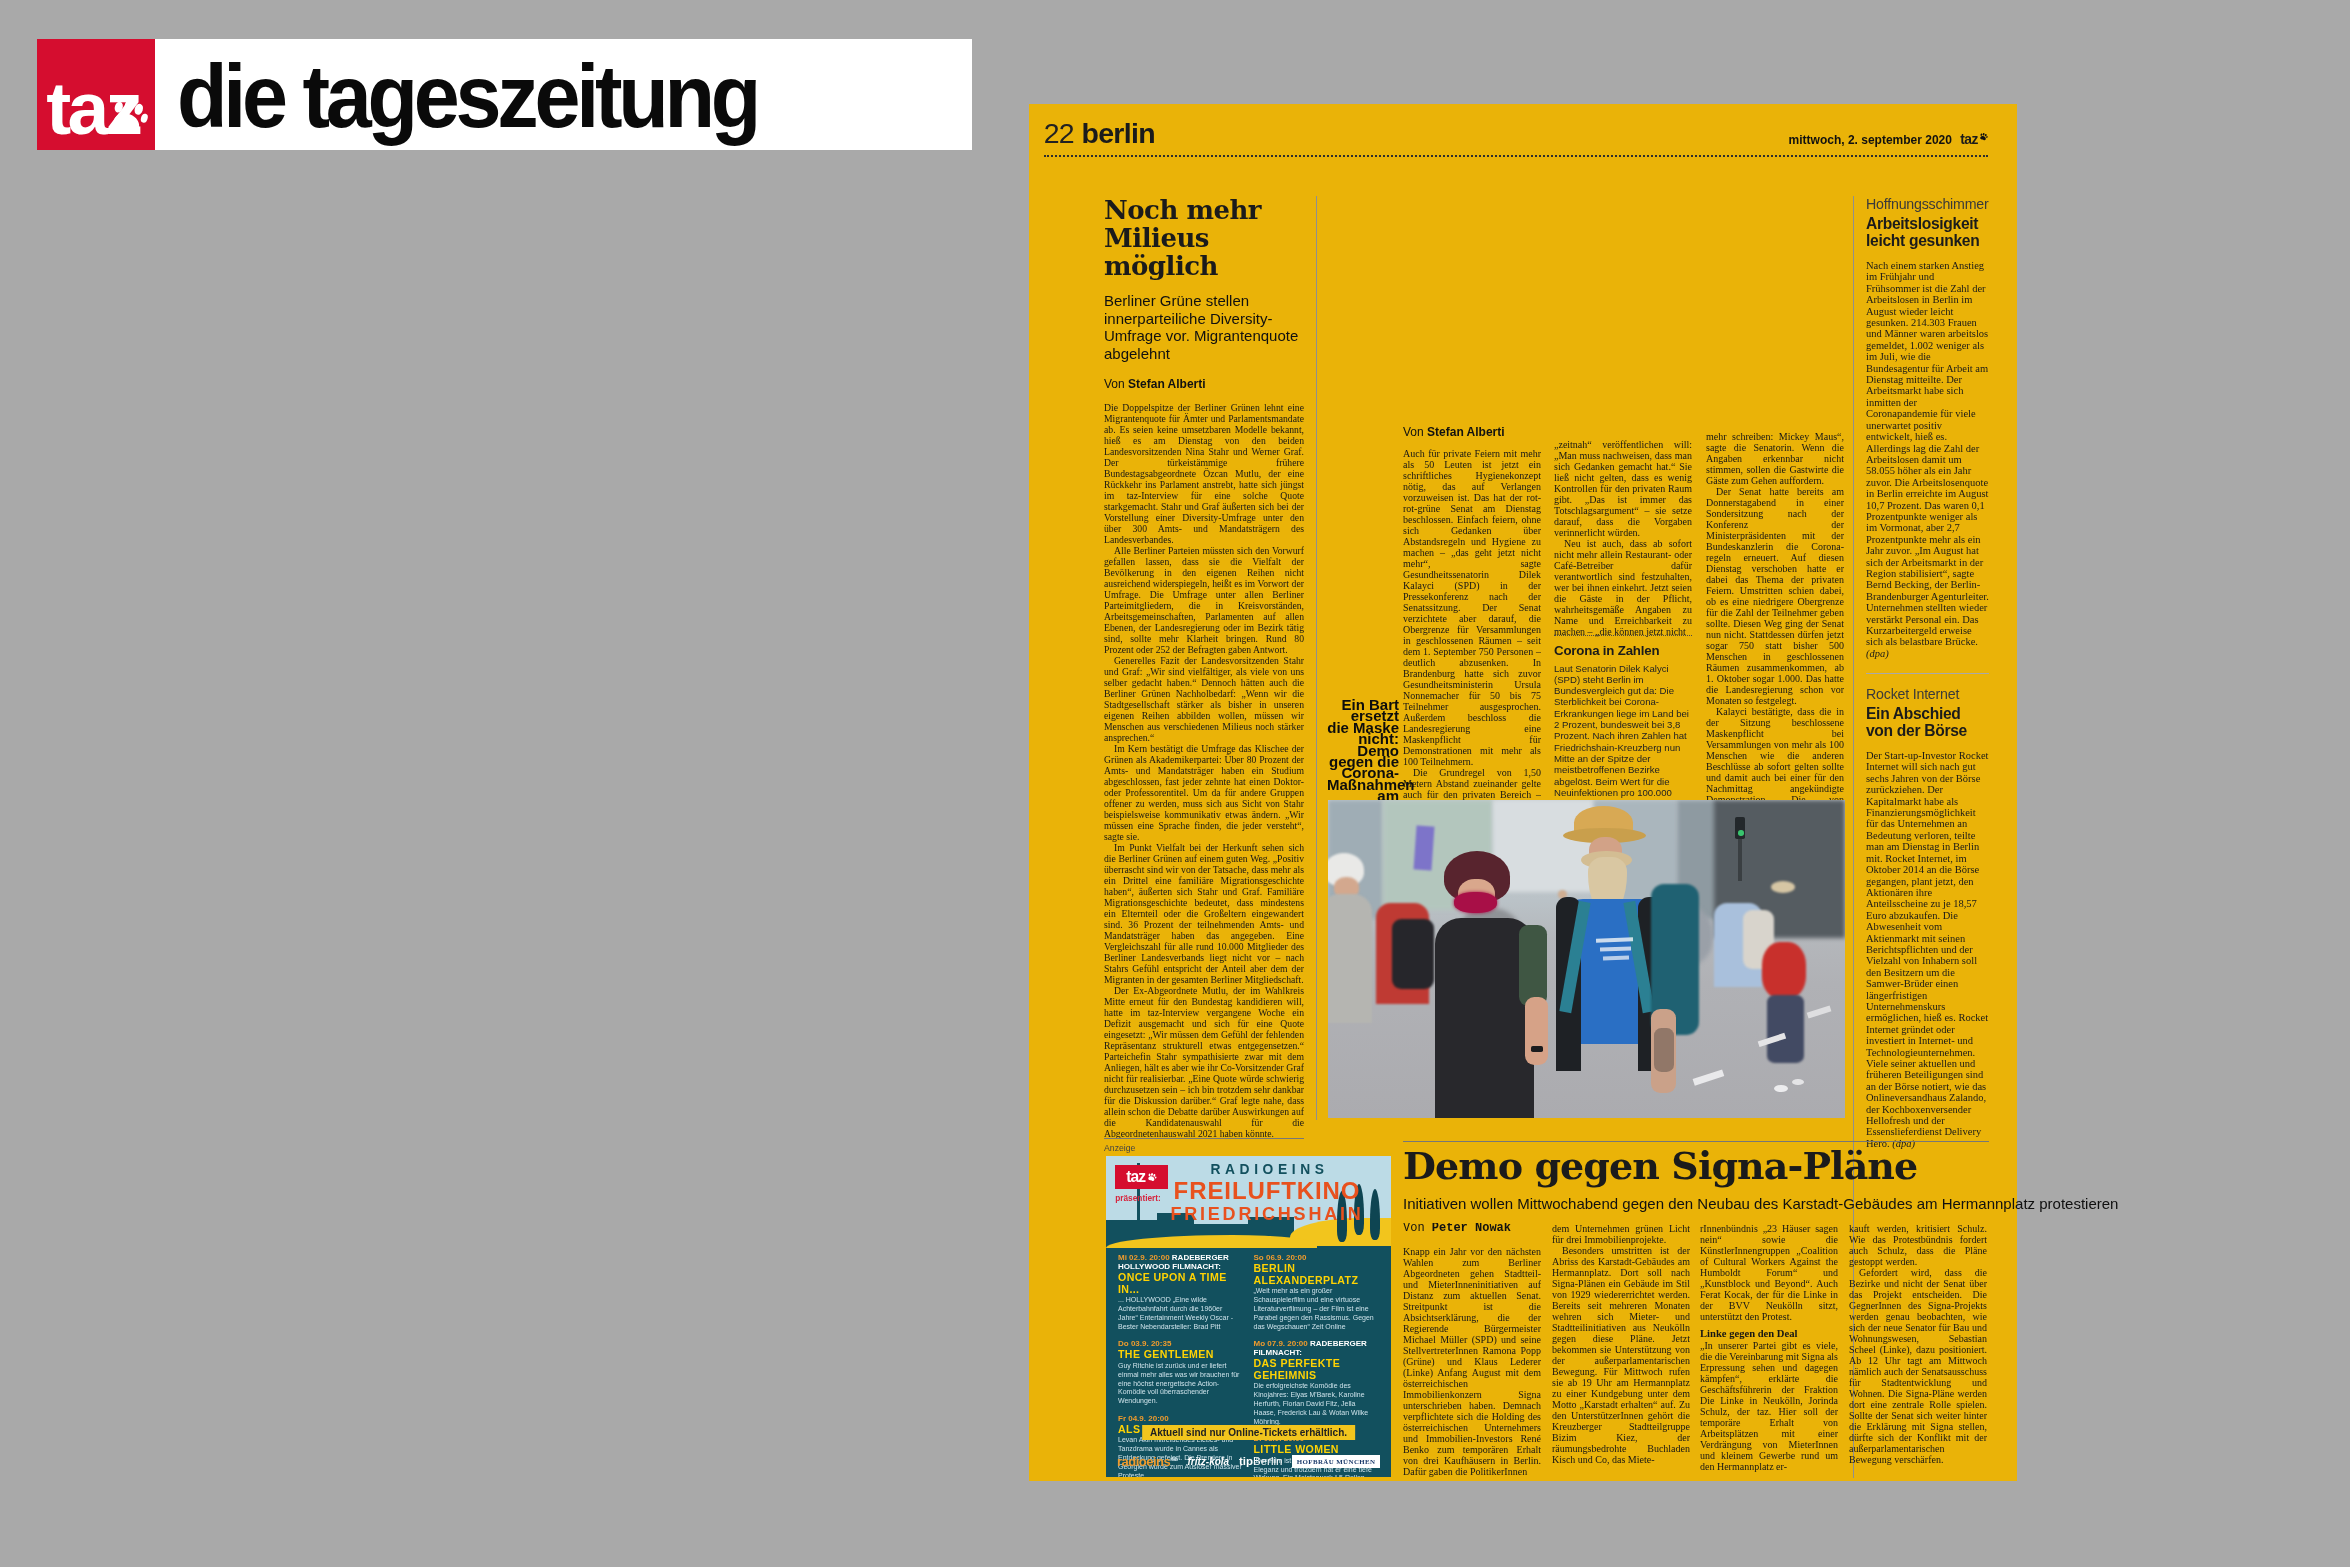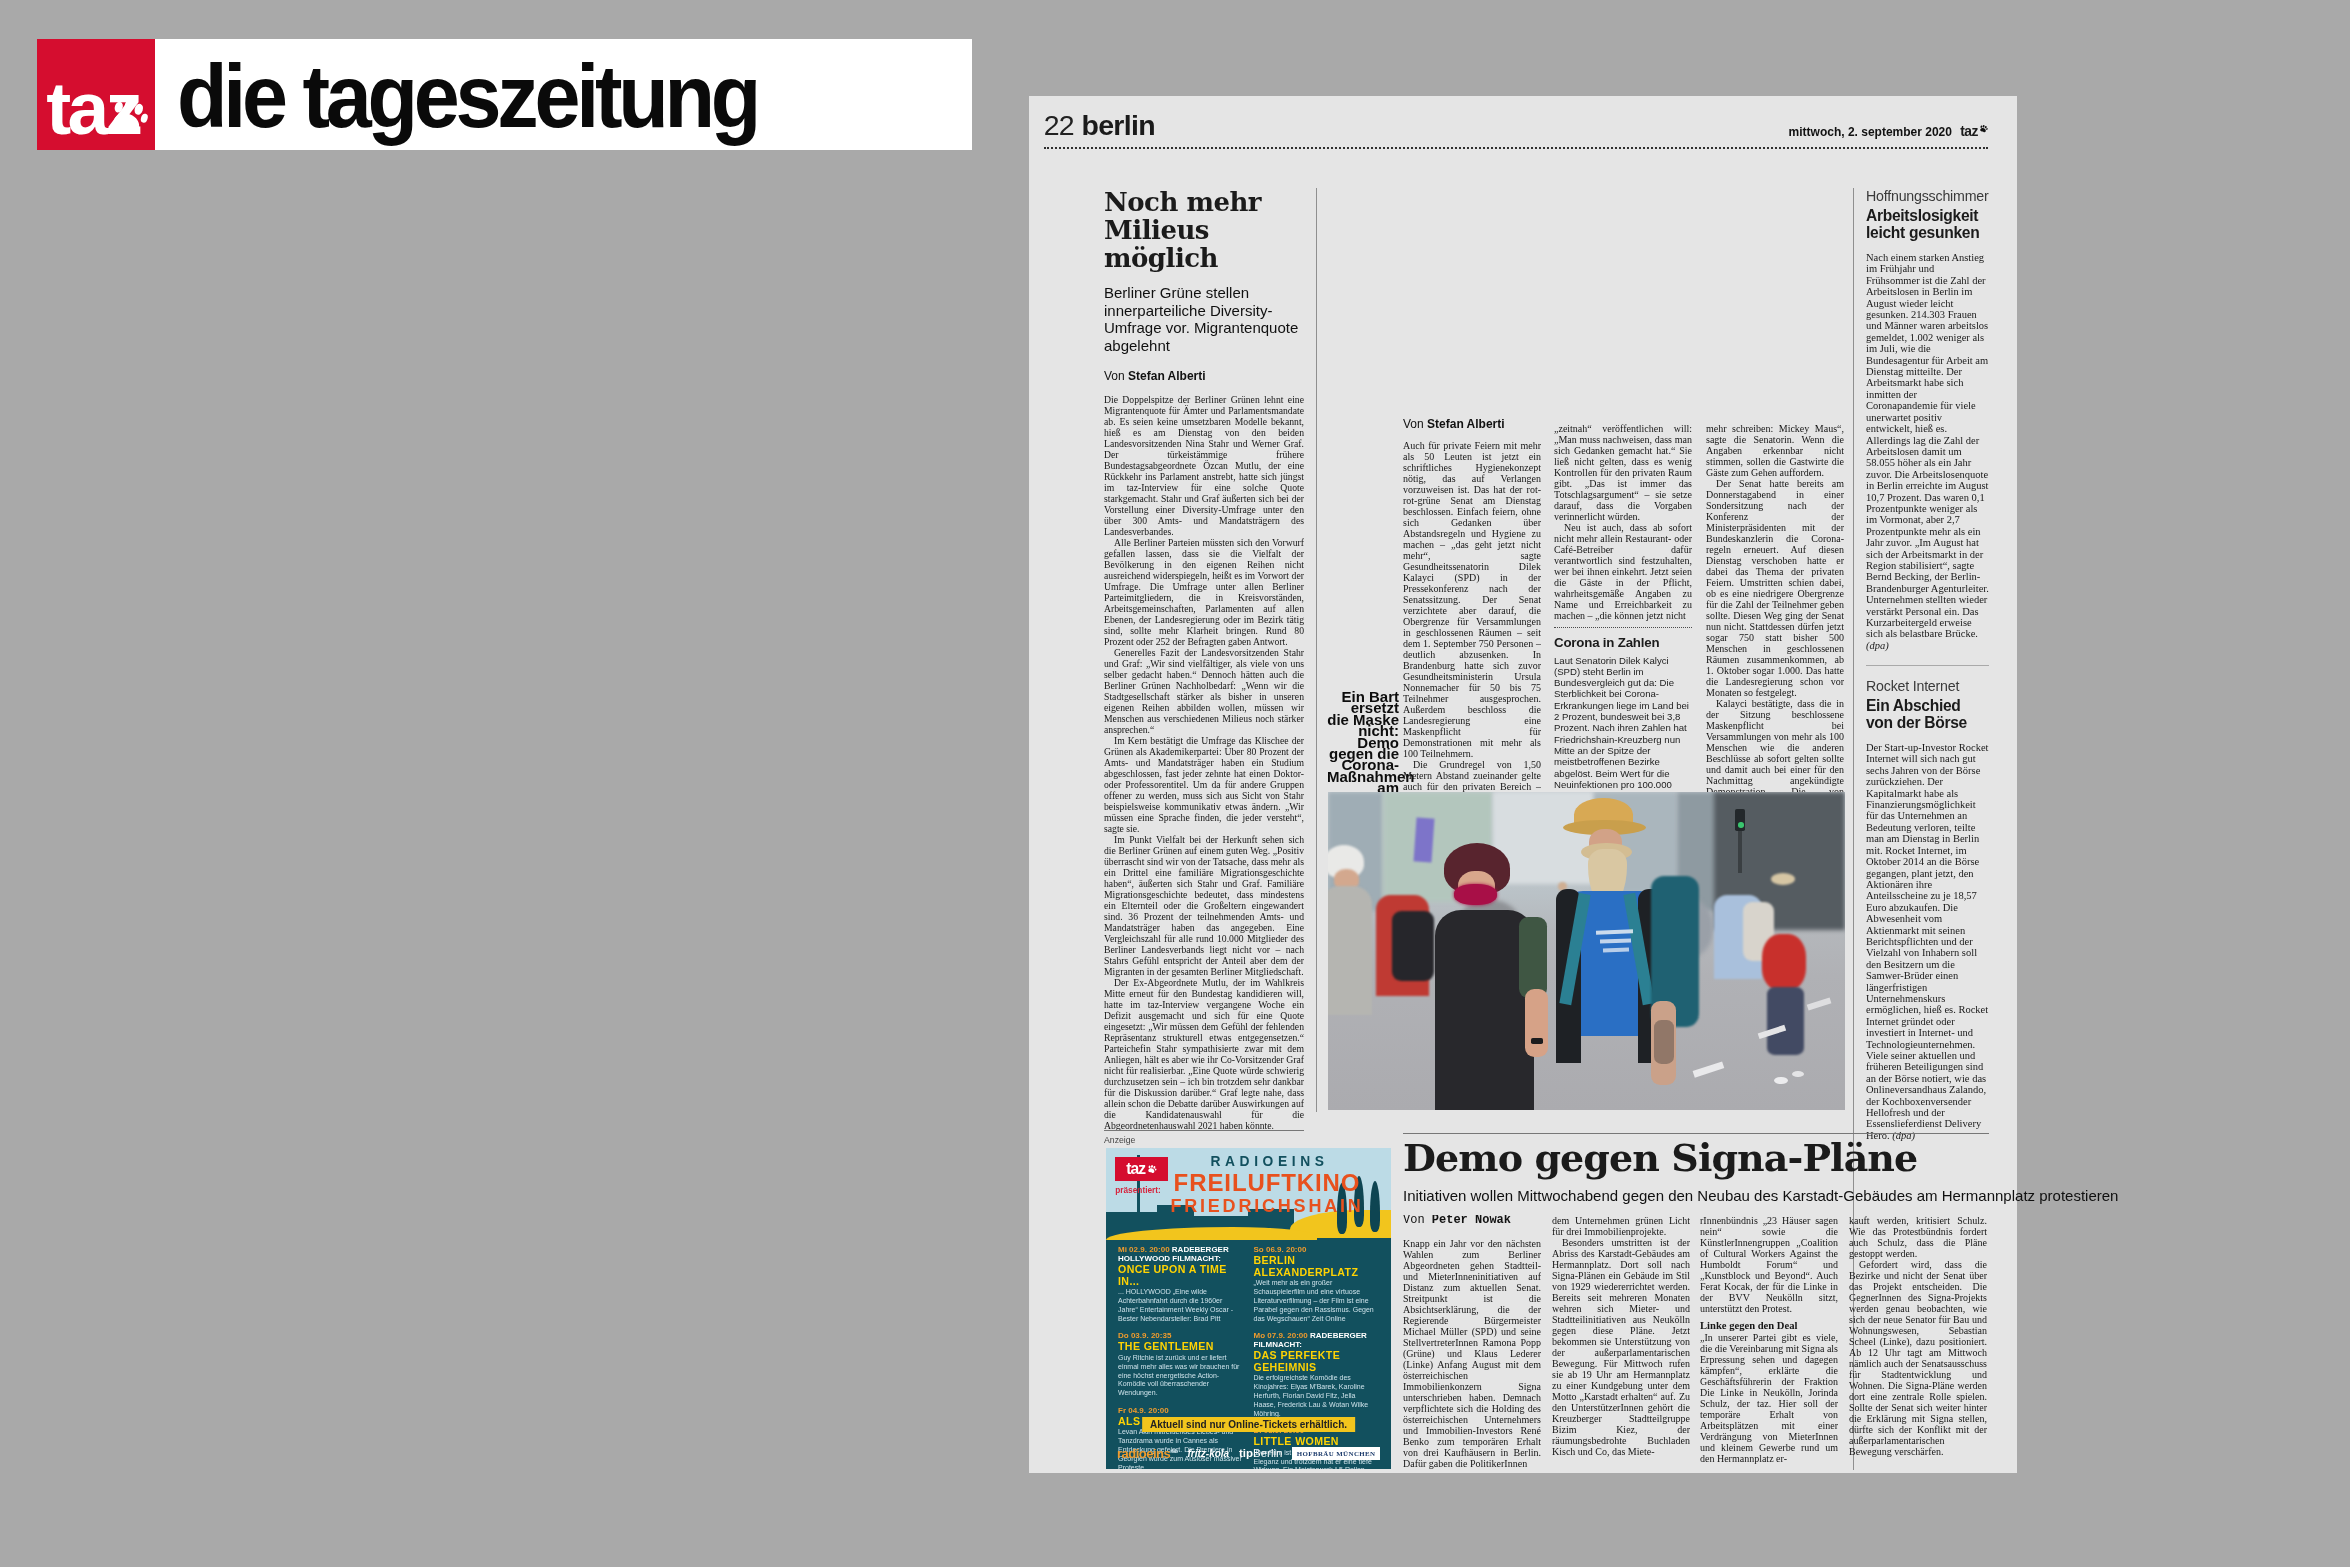--- a/index.html
+++ b/index.html
@@ -10,21 +10,21 @@
   #masthead{position:absolute;left:37px;top:39px;height:111px;display:flex;}
   #mast-red{width:118px;height:111px;background:#d50d2f;position:relative;}
   #mast-red .taz-word{position:absolute;left:9.2px;bottom:3.7px;color:#fff;font-weight:700;
       font-size:75px;letter-spacing:-3.7px;line-height:1;}
   #mast-red .paw{position:absolute;right:5.5px;bottom:13px;width:42px;height:42px;color:#fff;transform:rotate(18deg);}
   #mast-white{background:#fff;height:111px;width:817px;position:relative;overflow:hidden;}
   #mast-white .mast-title{position:absolute;left:22px;bottom:1.8px;font-weight:700;font-size:89px;
       letter-spacing:-4.6px;white-space:nowrap;transform:scaleX(.93);transform-origin:left bottom;color:#0a0a0a;}
 
   
-  #page{position:absolute;left:1029px;top:96px;width:988px;height:1377px;background:#e5e5e5;}
+  #page{position:absolute;left:1029px;top:104px;width:988px;height:1377px;background:#eab308;}
   .vrule{position:absolute;width:0.9px;background:#8f8f8f;}
   .hrule{position:absolute;height:0.9px;background:#777;}
 
   
   #ph-left{position:absolute;left:14.7px;top:14.7px;font-size:28.5px;line-height:1;}
   #ph-left .pgnum{font-weight:400;color:#222;letter-spacing:-0.9px;}
   #ph-left .section{font-weight:800;letter-spacing:-0.7px;}
   #ph-right{position:absolute;right:29px;top:27.5px;display:flex;align-items:baseline;gap:8.3px;}
   #ph-right .date{font-size:12px;font-weight:700;color:#111;}
   .mini-brand{font-weight:800;font-size:13.8px;letter-spacing:-0.5px;display:inline-flex;align-items:flex-start;}
@@ -52,21 +52,21 @@
   #caption .credit{font-weight:400;color:#333;}
 
   
   #main-art{position:absolute;left:374px;top:88px;width:443px;}
   #main-art h1{font-family:"DejaVu Serif",serif;font-weight:700;font-size:42px;line-height:1.07;letter-spacing:-0.9px;}
   #main-art .deck{font-size:16.5px;line-height:1.16;margin-top:11px;color:#101010;width:439px;}
   .m-col{position:absolute;width:138px;font-size:10px;line-height:11px;}
   #mcol1{left:374px;top:323px;height:454px;overflow:hidden;}
   #mcol1 .byline{margin-bottom:10px;}
   #mcol2{left:525px;top:327px;height:454px;}
-  #mcol2 .m-txt{height:200px;overflow:hidden;}
+  #mcol2 .m-txt{height:200px;overflow:hidden;margin-top:8px;}
   #mcol3{left:677px;top:327px;height:452px;overflow:hidden;}
   .m-col .serifbody, .m-col.serifbody{text-align:justify;}
 
   
   .infobox{position:absolute;left:0;top:204px;width:138px;border-top:1.8px dotted #4a4a4a;
            border-bottom:1.8px dotted #4a4a4a;padding:9.2px 0 7.3px;}
   .infobox h4{font-size:13.3px;font-weight:800;letter-spacing:-0.2px;margin-bottom:6.4px;}
   .infobox .ib-body{font-size:9.6px;line-height:11.3px;color:#222;}
   .infobox em{font-style:italic;}
 

